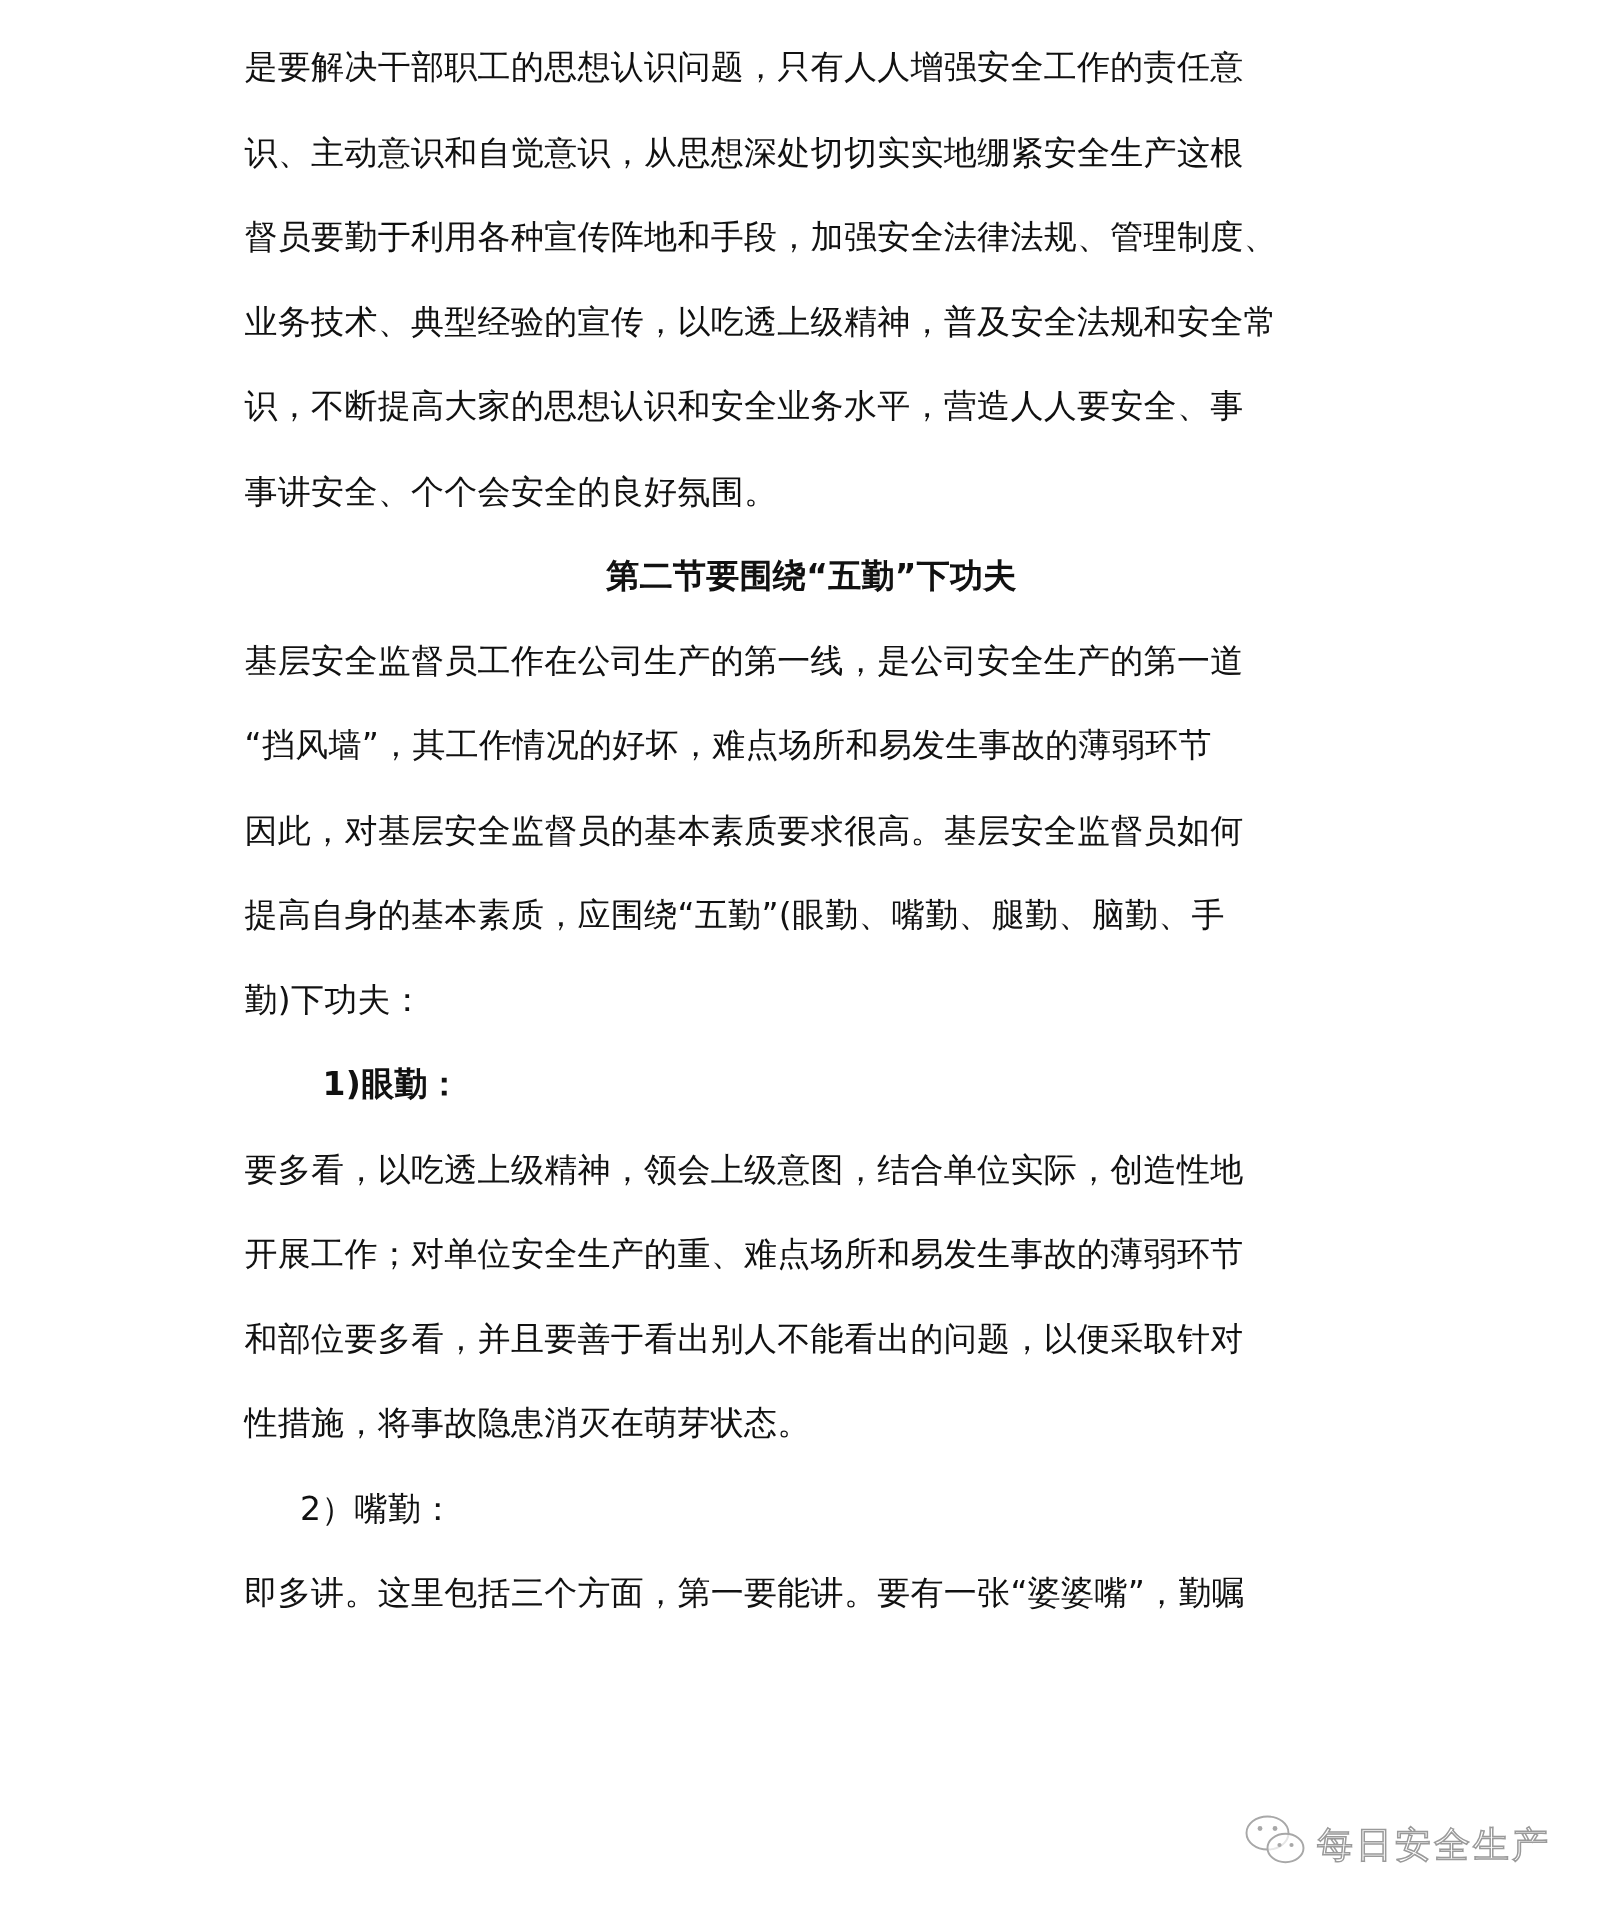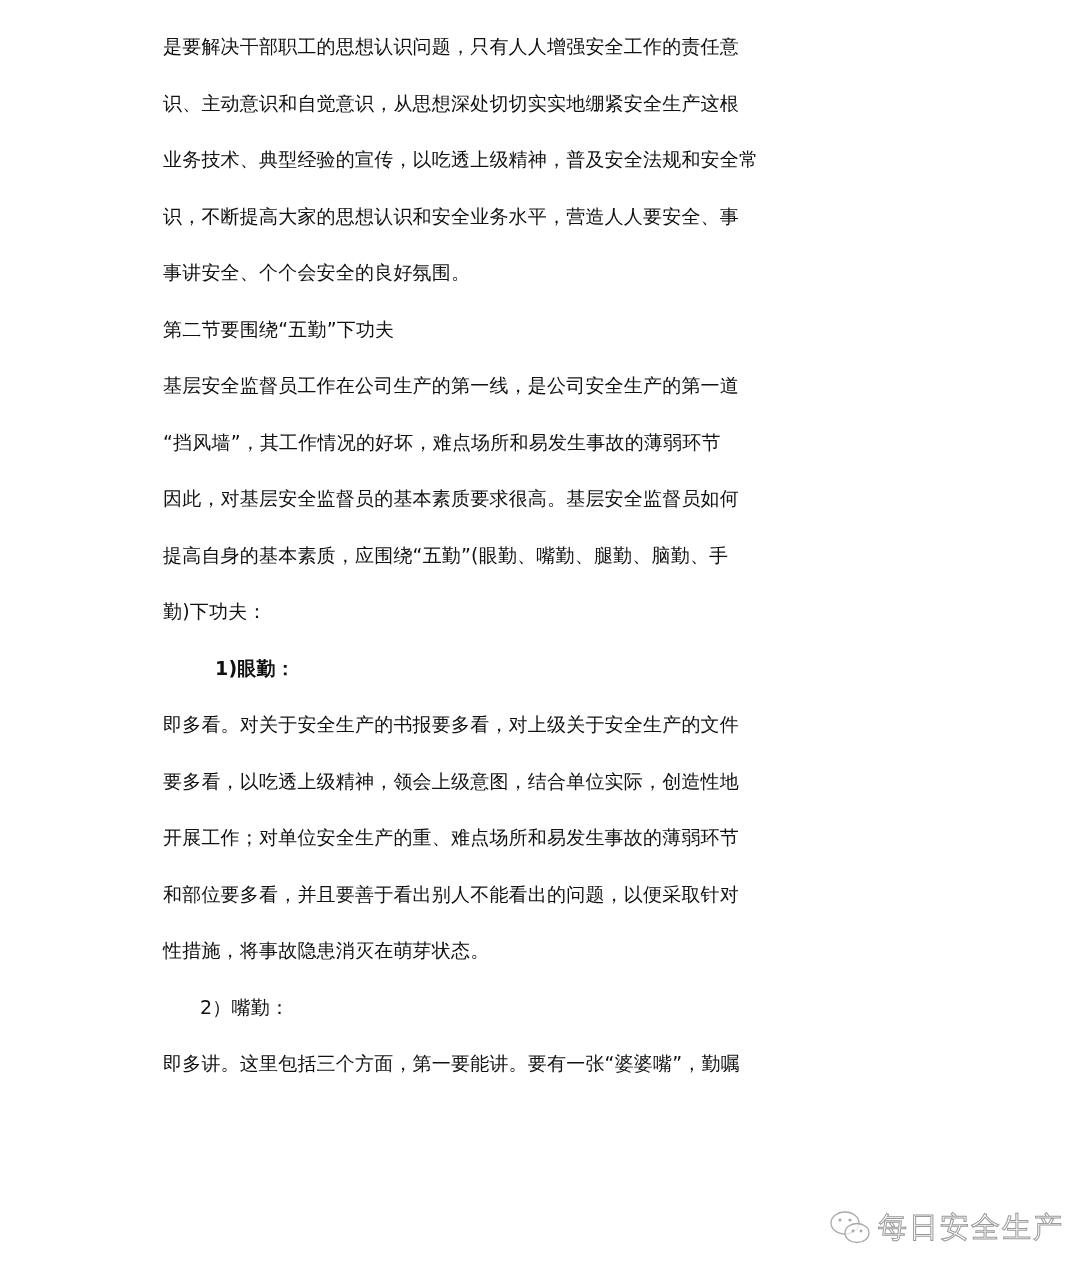--- a/index.html
+++ b/index.html
@@ -1,51 +1,51 @@
 <!DOCTYPE html>
 <html><head>
 <meta charset="utf-8">
 <style>
   html, body { margin: 0; padding: 0; background: #ffffff; }
   body { width: 1080px; height: 1278px; overflow: hidden; position: relative;
          font-family: "DejaVu Sans", "Liberation Sans", sans-serif; color: #111; }
   .page { position: absolute; left: 163px; top: 18px; width: 756px; }
-  .line { height: 56.5px; line-height: 56.5px; font-size: 19px; white-space: nowrap;
+  .line { height: 56.5px; line-height: 56.5px; font-size: 22px; white-space: nowrap;
           letter-spacing: 0.2px; overflow: visible; }
-  .heading { text-align: left; font-weight: normal; }
+  .heading { text-align: center; font-weight: bold; }
   .sub { font-weight: bold; padding-left: 52px; }
   .sub2 { font-weight: normal; padding-left: 37px; }
   .watermark { position: absolute; left: 828px; top: 1208px; height: 44px;
-               display: flex; gap: 4px; color: #bdbdbd;
-               font-size: 29px; letter-spacing: 2px; }
+               display: flex; align-items: center; gap: 4px; color: #bdbdbd;
+               font-size: 24px; letter-spacing: 2px; }
   .watermark svg { width: 46px; height: 40px; }
   .wm-text { color: rgba(255,255,255,0.6);
              -webkit-text-stroke: 1px #9a9a9a; font-weight: 300; }
 </style>
 </head>
 <body>
 
 <div class="page">
   <div class="line">是要解决干部职工的思想认识问题，只有人人增强安全工作的责任意</div>
   <div class="line">识、主动意识和自觉意识，从思想深处切切实实地绷紧安全生产这根</div>
+  <div class="line">督员要勤于利用各种宣传阵地和手段，加强安全法律法规、管理制度、</div>
   <div class="line">业务技术、典型经验的宣传，以吃透上级精神，普及安全法规和安全常</div>
   <div class="line">识，不断提高大家的思想认识和安全业务水平，营造人人要安全、事</div>
   <div class="line">事讲安全、个个会安全的良好氛围。</div>
 
   <div class="line heading">第二节要围绕“五勤”下功夫</div>
 
   <div class="line">基层安全监督员工作在公司生产的第一线，是公司安全生产的第一道</div>
   <div class="line">“挡风墙”，其工作情况的好坏，难点场所和易发生事故的薄弱环节</div>
   <div class="line">因此，对基层安全监督员的基本素质要求很高。基层安全监督员如何</div>
   <div class="line">提高自身的基本素质，应围绕“五勤”(眼勤、嘴勤、腿勤、脑勤、手</div>
   <div class="line">勤)下功夫：</div>
 
   <div class="line sub">1)眼勤：</div>
 
-  <div class="line">即多看。对关于安全生产的书报要多看，对上级关于安全生产的文件</div>
   <div class="line">要多看，以吃透上级精神，领会上级意图，结合单位实际，创造性地</div>
   <div class="line">开展工作；对单位安全生产的重、难点场所和易发生事故的薄弱环节</div>
   <div class="line">和部位要多看，并且要善于看出别人不能看出的问题，以便采取针对</div>
   <div class="line">性措施，将事故隐患消灭在萌芽状态。</div>
 
   <div class="line sub2">2）嘴勤：</div>
 
   <div class="line">即多讲。这里包括三个方面，第一要能讲。要有一张“婆婆嘴”，勤嘱</div>
 </div>
 

